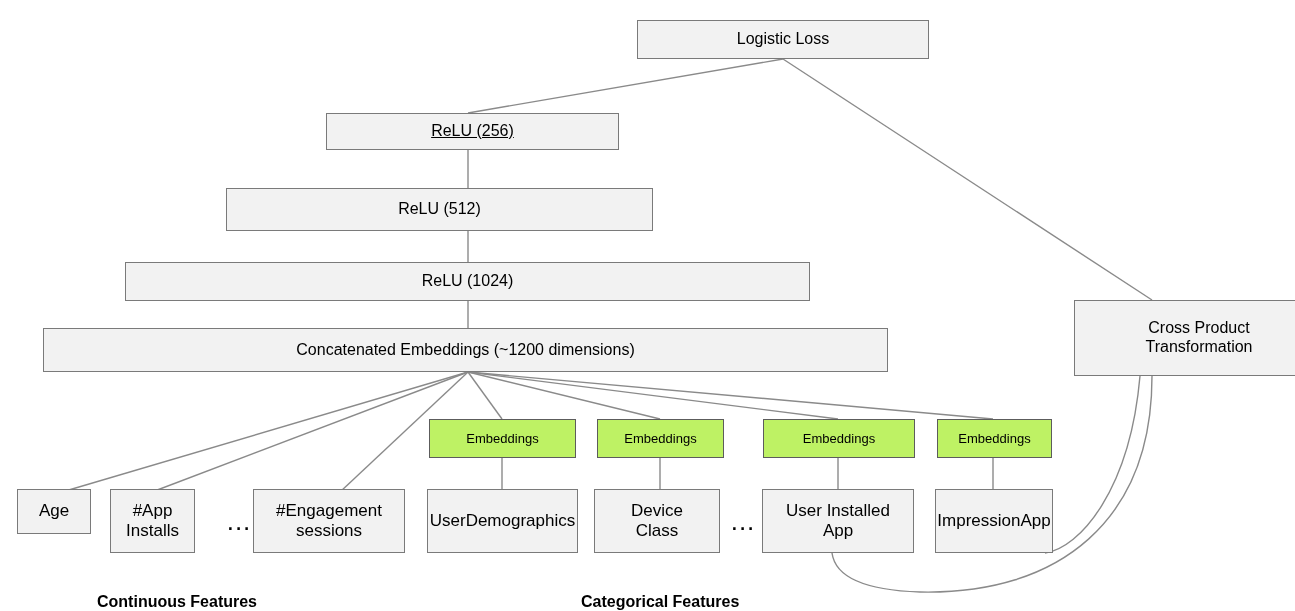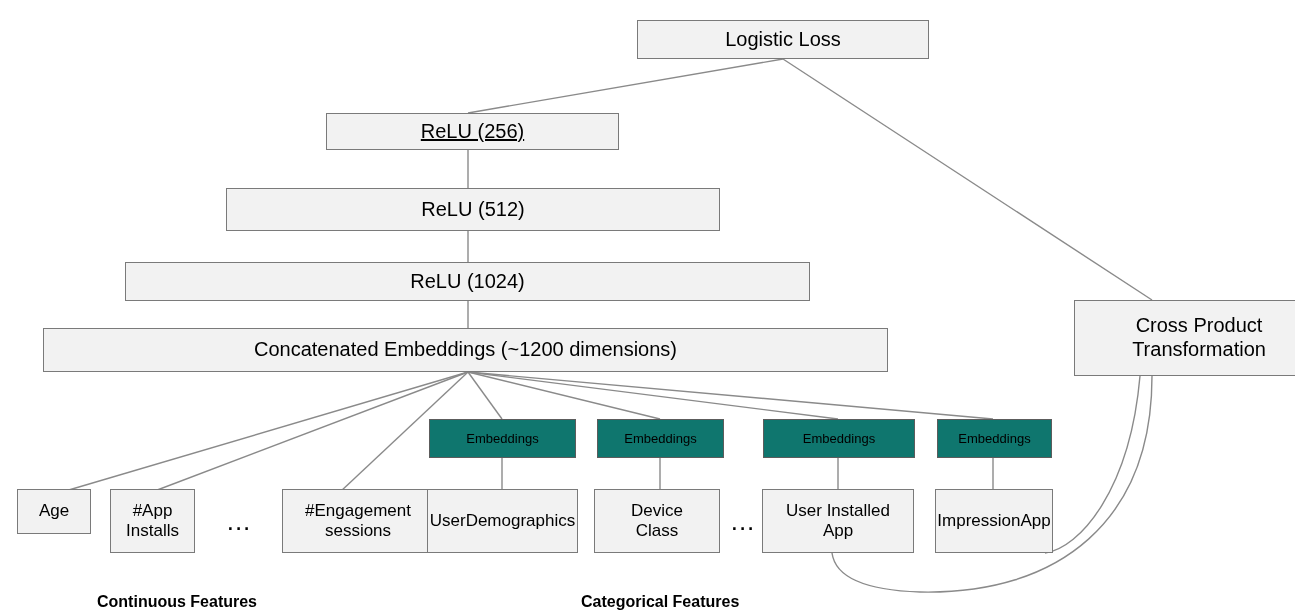--- a/index.html
+++ b/index.html
@@ -36,24 +36,24 @@
     border: 1px solid #808080;
     color: #000000;
     line-height: 1.18;
     z-index: 2;
   }
   .light {
     background: #f2f2f2;
     border-color: #7a7a7a;
   }
   .dark {
-    background: #0f766e;
+    background: #bef264;
     border-color: #5c5c5c;
   }
-  .big-text   { font-size: 20px; }
+  .big-text   { font-size: 16px; }
   .mid-text   { font-size: 17px; }
   .small-text { font-size: 13px; }
   .ellipsis {
     position: absolute;
     font-size: 26px;
     letter-spacing: 1px;
     color: #000000;
     z-index: 2;
     display: flex;
     align-items: center;
@@ -106,21 +106,21 @@
   </svg>
 
   <div class="node light big-text" style="left:637px; top:20px; width:292px; height:39px;">
     <span>Logistic Loss</span>
   </div>
 
   <div class="node light big-text" style="left:326px; top:113px; width:293px; height:37px;text-decoration:underline;">
     <span>ReLU (256)</span>
   </div>
 
-  <div class="node light big-text" style="left:226px; top:188px; width:494px; height:43px;">
+  <div class="node light big-text" style="left:226px; top:188px; width:427px; height:43px;">
     <span>ReLU (512)</span>
   </div>
 
   <div class="node light big-text" style="left:125px; top:262px; width:685px; height:39px;">
     <span>ReLU (1024)</span>
   </div>
 
   <div class="node light big-text" style="left:43px; top:328px; width:845px; height:44px;">
     <span>Concatenated Embeddings (~1200 dimensions)</span>
   </div>
@@ -148,21 +148,21 @@
 
   <div class="node light mid-text" style="left:17px; top:489px; width:74px; height:45px; flex-direction:column;">
     <span>Age</span>
   </div>
 
   <div class="node light mid-text" style="left:110px; top:489px; width:85px; height:64px; flex-direction:column;">
     <span>#App</span>
     <span>Installs</span>
   </div>
 
-  <div class="node light mid-text" style="left:253px; top:489px; width:152px; height:64px; flex-direction:column;margin-left:29px;">
+  <div class="node light mid-text" style="left:253px; top:489px; width:152px; height:64px; flex-direction:column;">
     <span>#Engagement</span>
     <span>sessions</span>
   </div>
 
   <div class="node light mid-text" style="left:427px; top:489px; width:151px; height:64px; flex-direction:row;">
     <span>User</span>
     <span>Demographics</span>
   </div>
 
   <div class="node light mid-text" style="left:594px; top:489px; width:126px; height:64px; flex-direction:column;">

